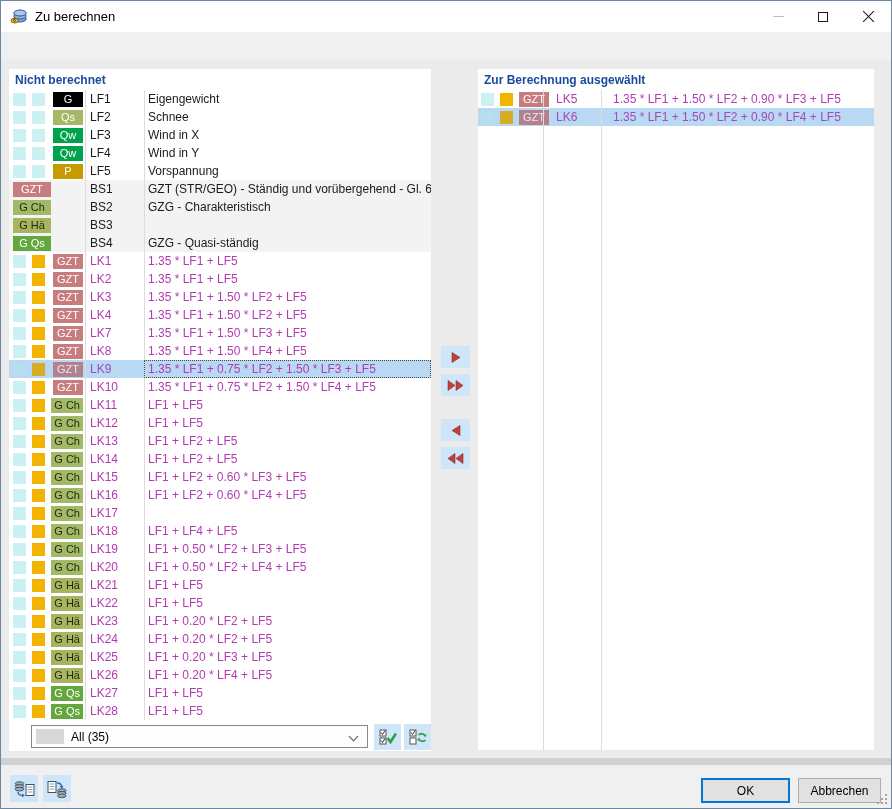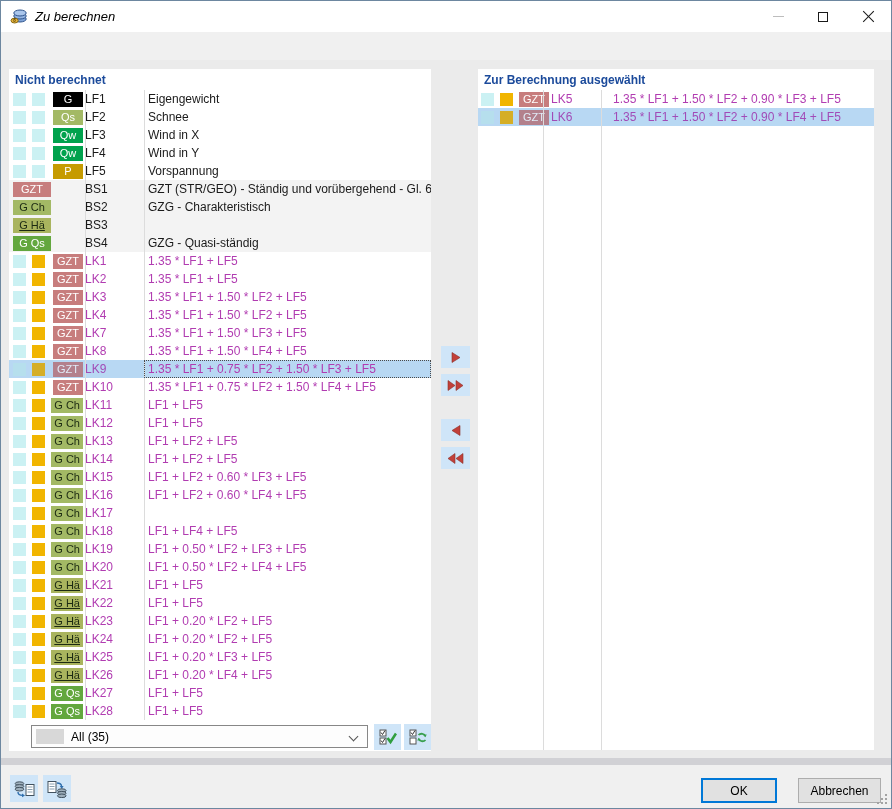--- a/index.html
+++ b/index.html
@@ -3,21 +3,21 @@
 <meta charset="utf-8">
 <style>
   html,body { margin:0; padding:0; background:#c8c8c8; }
   * { box-sizing:border-box; }
   .window {
     position:relative; width:892px; height:809px; overflow:hidden;
     background:#f0f0f0; border:1px solid #6d87a0;
     font-family:"Liberation Sans", sans-serif; color:#1a1a1a;
   }
   
-  .titlebar { position:absolute; top:0; left:0; right:0; height:31px; background:#ffffff;font-style:italic; }
+  .titlebar { position:absolute; top:0; left:0; right:0; height:31px; background:#ffffff; }
   .title-icon { position:absolute; left:9px; top:7px; }
   .title-text { position:absolute; left:34px; top:8px; font-size:13px; color:#000; white-space:nowrap; }
   .winbtn { position:absolute; top:0; width:46px; height:31px; display:flex; align-items:center; justify-content:center; }
   .btn-min { right:90px; } .btn-max { right:45px; } .btn-close { right:0; }
   .glyph-min { width:11px; height:1px; background:#bdbdbd; }
   .glyph-max { width:10px; height:10px; border:1px solid #191919; }
   .glyph-close { position:relative; width:13px; height:13px; }
   .glyph-close i { position:absolute; left:-1px; top:6px; width:15px; height:1px; background:#191919; }
   .glyph-close i:first-child { transform:rotate(45deg); }
   .glyph-close i:last-child  { transform:rotate(-45deg); }
@@ -35,58 +35,58 @@
   .list { position:absolute; top:21px; left:0; right:0; }
   .vline { position:absolute; top:0; width:1px; background:#dcdcdc; z-index:2; }
   
   .row { position:relative; height:18px; display:flex; align-items:center; font-size:12px; white-space:nowrap; }
   .row.bs { background:#f3f3f3; }
   .row.lk { color:#b13cb1; }
   .row.selected { background:#cde8fa; }
   .row.selected::after { content:""; position:absolute; inset:0; background:rgba(88,144,212,0.18); pointer-events:none; z-index:1; }
   .c-icons { flex:0 0 76px; height:100%; display:flex; align-items:center; padding-left:4px; }
   .panel-right .c-icons { flex:0 0 65px; padding-left:3px; }
-  .c-id { flex:0 0 59px; }
+  .c-id { flex:0 0 59px; padding-left:5px; }
   .panel-right .c-id { flex:0 0 58px; }
   .c-desc { flex:1; height:100%; display:flex; align-items:center; padding-left:4px; overflow:hidden; }
   .row.focused .c-desc { outline:1px dotted #4a4a4a; outline-offset:-1px; position:relative; z-index:3; }
   .sq { width:13px; height:13px; margin-right:6px; flex:0 0 13px; }
   .sq.cyan   { background:#cbf1f3; }
   .sq.yellow { background:#f1b500; }
   .badge { margin-left:auto; margin-right:2px; height:15px; line-height:15px; min-width:30px;
            padding:0 3px; font-size:11px; text-align:center; }
   .row.bs .badge { margin-left:0; min-width:38px; }
   .b-g   { background:#000000; color:#fff; }
   .b-qs  { background:#a3b965; color:#fff; }
   .b-qw  { background:#00a24d; color:#fff; }
   .b-p   { background:#c69b00; color:#fff; }
   .b-gzt { background:#c77d7d; color:#fff; }
   .b-gch { background:#a3b965; color:#1c2a12; }
-  .b-gha { background:#a9b45e; color:#1c2a12;text-decoration:underline; }
+  .b-gha { background:#a9b45e; color:#1c2a12; }
   .b-gqs { background:#63a73e; color:#fff; }
   
   .combo { position:absolute; left:22px; top:656px; width:337px; height:23px; background:#fdfdfd;
            border:1px solid #878787; display:flex; align-items:center; font-size:12px; }
   .combo-swatch { width:28px; height:15px; background:#d8d8d8; margin-left:4px; flex:0 0 28px; }
   .combo-label { margin-left:7px; color:#000; }
   .combo-chevron { position:absolute; right:10px; top:7px; width:7px; height:7px;
                    border-right:1px solid #555; border-bottom:1px solid #555; transform:rotate(45deg); }
   .mini { position:absolute; top:655px; width:27px; height:26px; background:#cfe5f8;
           display:flex; align-items:center; justify-content:center; }
   
   .arrowbtn { position:absolute; left:440px; width:29px; height:22px; background:#cfe5f8;
               display:flex; align-items:center; justify-content:center; }
   
   .band { position:absolute; top:757px; left:0; right:0; height:7px; background:#d1d1d5; }
   .bottombar { position:absolute; top:764px; left:0; right:0; bottom:0; background:#f0f0f0; }
   .iconbtn { position:absolute; top:10px; width:28px; height:27px; background:#cfe5f8;
              display:flex; align-items:center; justify-content:center; }
   .push { position:absolute; top:13px; height:25px; background:#e1e1e1; font-size:12px;
           display:flex; align-items:center; justify-content:center; color:#000; }
-  .btn-ok { left:700px; width:76px; border:1px solid #0078d7; box-shadow:inset 0 0 0 1px #0078d7; }
+  .btn-ok { left:700px; width:89px; border:1px solid #0078d7; box-shadow:inset 0 0 0 1px #0078d7; }
   .btn-cancel { left:797px; width:83px; border:1px solid #adadad; }
   .grip { position:absolute; right:2px; bottom:2px; }
 </style>
 </head>
 <body>
 
 <div class="window">
 
   <div class="titlebar">
     <svg class="title-icon" width="18" height="18" viewBox="0 0 18 18">

